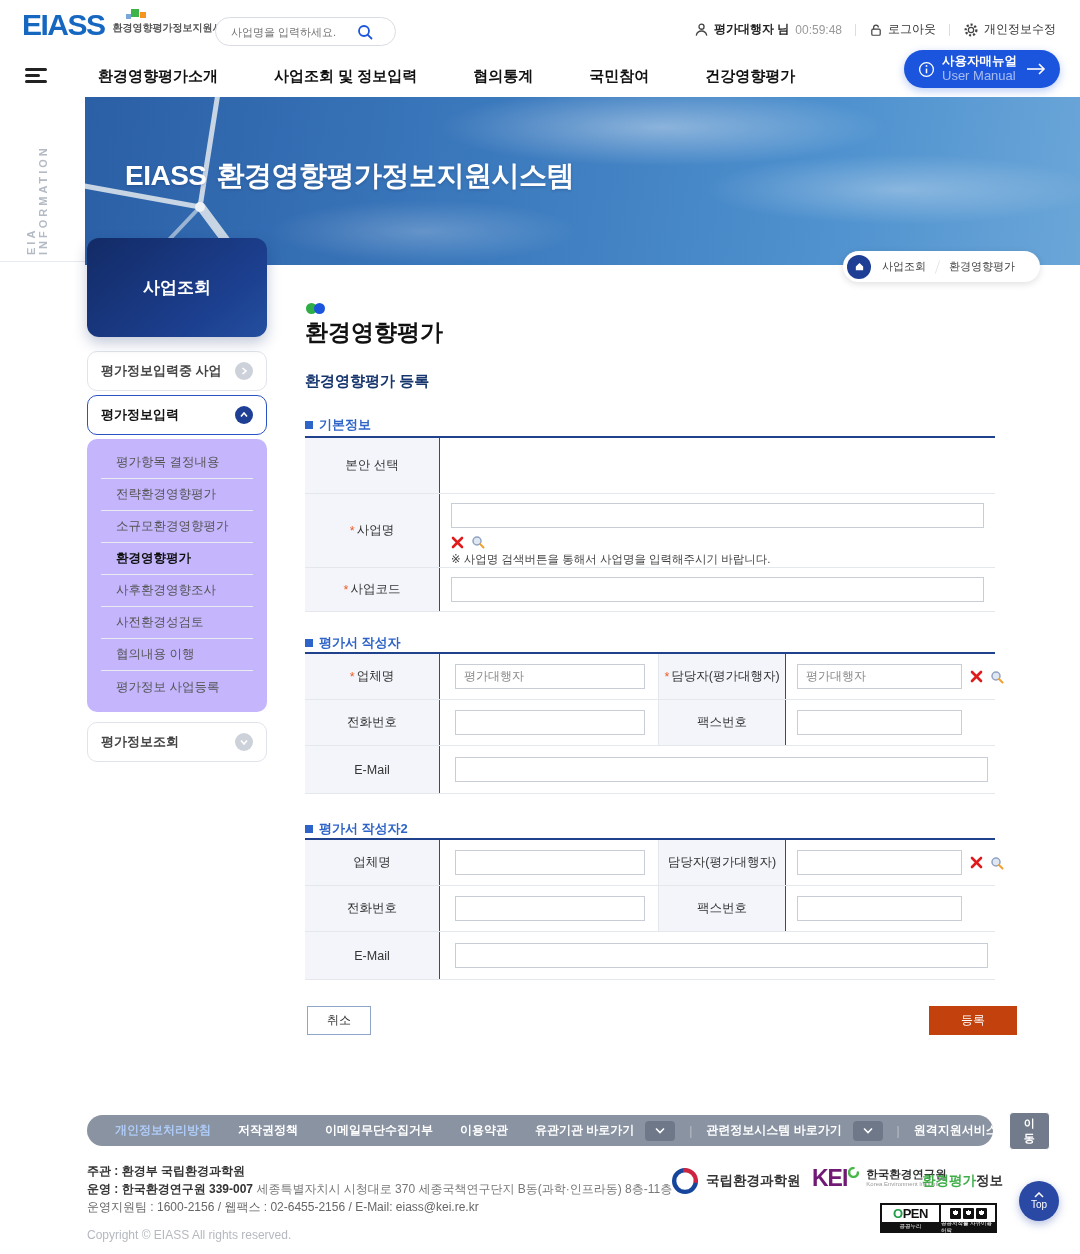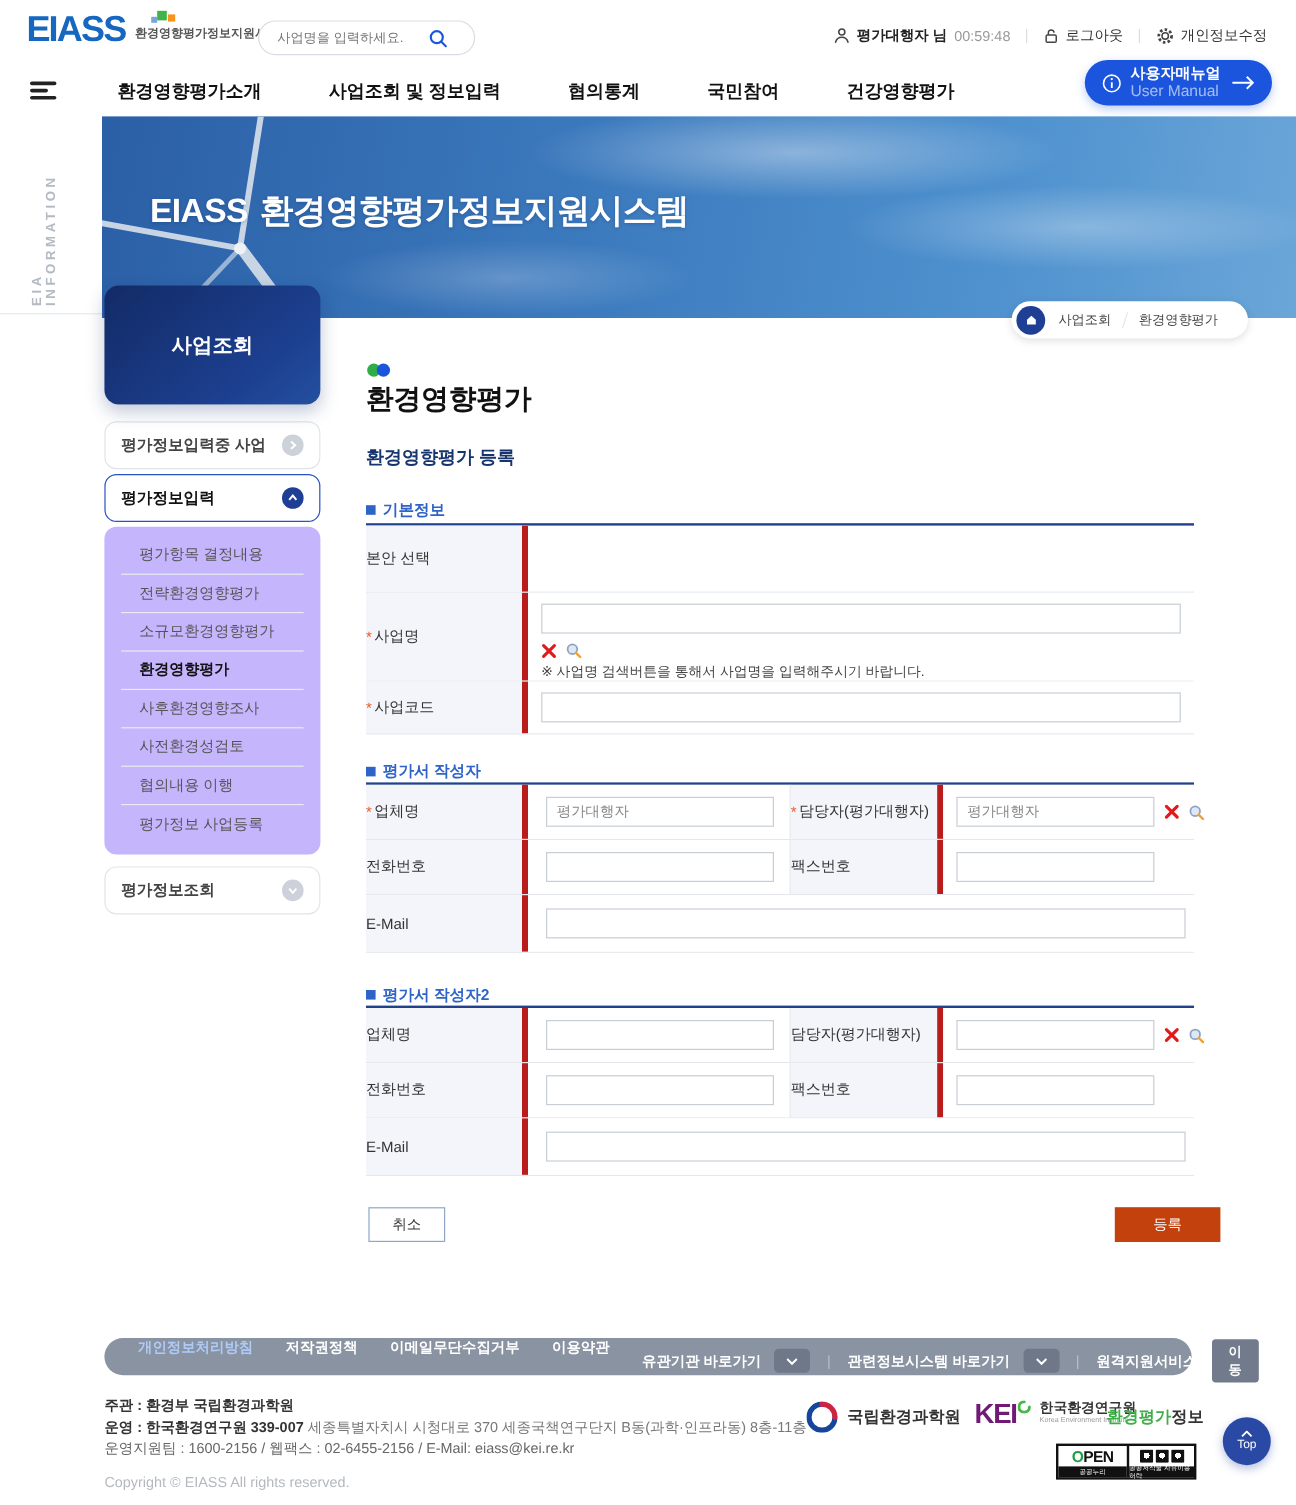--- a/index.html
+++ b/index.html
@@ -78,21 +78,21 @@
   .dot-b { left:8px; background:#1c55dd; }
   .page-title { position:absolute; left:305px; top:317px; font-size:23px; font-weight:bold; color:#111; }
   .form-title { position:absolute; left:305px; top:372px; font-size:15px; font-weight:bold; color:#16356e; }
   .sec-hd { position:absolute; left:305px; display:flex; align-items:center; font-size:13px; font-weight:bold; color:#2e64c8; }
   .sec-hd i { width:8px; height:8px; background:#2e64c8; margin-right:6px; }
   .sec1 { top:416px; } .sec2 { top:634px; } .sec3 { top:820px; }
 
   .ftable { position:absolute; left:305px; width:690px; border-top:2px solid #20418c; background:#fff; }
   .t1 { top:436px; } .t2 { top:652px; } .t3 { top:838px; }
   .trow { display:flex; border-bottom:1px solid #e4e7ec; align-items:stretch; }
-  .tlabel { width:135px; background:#f3f5fa; display:flex; align-items:center; font-size:12.5px; color:#333; border-right:5px solid #b91c1c; flex:none; text-align:center; }
+  .tlabel { width:135px; background:#f3f5fa; display:flex; align-items:center; justify-content:center; font-size:12.5px; color:#333; border-right:1px solid #b91c1c; flex:none; text-align:center; }
   .tlabel .req { color:#ef5a24; margin-right:2px; }
   .tlabel2 { width:127px; }
   .tcell { flex:1; background:#fff; display:flex; align-items:center; }
   .tcell.col { flex-direction:column; align-items:flex-start; justify-content:center; }
   .vline { border-right:1px solid #e4e7ec; }
   .w219 { width:219px; flex:none; }
   .inp { border:1px solid #c9ced6; height:25px; font-size:12px; color:#888; padding:0 8px; outline:none; background:#fff; font-family:inherit; }
   .inp-full { width:533px; margin-left:11px; }
   .inp-s1 { width:190px; margin-left:15px; }
   .inp-s2 { width:165px; margin-left:11px; }
@@ -100,21 +100,21 @@
   .note-blue { color:#2e64c8; font-size:11.5px; margin-left:11px; }
   .note-dark { color:#444; font-size:11.5px; margin-left:11px; }
   .icon-row { display:flex; gap:7px; margin:7px 0 5px 11px; align-items:center; }
   .x-ico, .mag-ico { cursor:pointer; display:flex; }
   .cell-icons { display:flex; gap:7px; margin-left:8px; align-items:center; }
 
   .btn-cancel { position:absolute; left:307px; top:1006px; width:64px; height:29px; background:#fff; border:1px solid #8fa6c8; color:#333; font-size:12px; cursor:pointer; font-family:inherit; }
   .btn-submit { position:absolute; left:929px; top:1006px; width:88px; height:29px; background:#c2410c; border:none; color:#fff; font-size:12px; cursor:pointer; font-family:inherit; }
 
   
-  .fbar { position:absolute; left:87px; top:1115px; width:906px; height:31px; background:#8a93a2; border-radius:16px; display:flex; align-items:flex-start; padding:0 20px 0 28px; font-size:12px; }
+  .fbar { position:absolute; left:87px; top:1115px; width:906px; height:31px; background:#8a93a2; border-radius:16px; display:flex; align-items:center; padding:0 20px 0 28px; font-size:12px; }
   .fbar-link { color:#fff; font-weight:bold; margin-right:27px; cursor:pointer; white-space:nowrap; }
   .fbar-link.hl { color:#aecbf7; }
   .fbar-right { margin-left:auto; display:flex; align-items:center; gap:11px; }
   .fbar-q { color:#fff; font-weight:bold; white-space:nowrap; cursor:pointer; }
   .fbar-chev { width:34px; height:20px; background:#6e7888; border-radius:4px; display:flex; align-items:center; justify-content:center; cursor:pointer; }
   .fbar-div { color:rgba(255,255,255,.4); margin:0 3px; }
   .btn-go { background:#76markdown0; background:#717b8b; border:1px solid #fff; color:#fff; font-size:11px; padding:3px 10px; border-radius:4px; cursor:pointer; font-family:inherit; font-weight:bold; }
 
   
   .ft-line1 { position:absolute; left:87px; top:1163px; font-size:12px; font-weight:bold; color:#333; }

